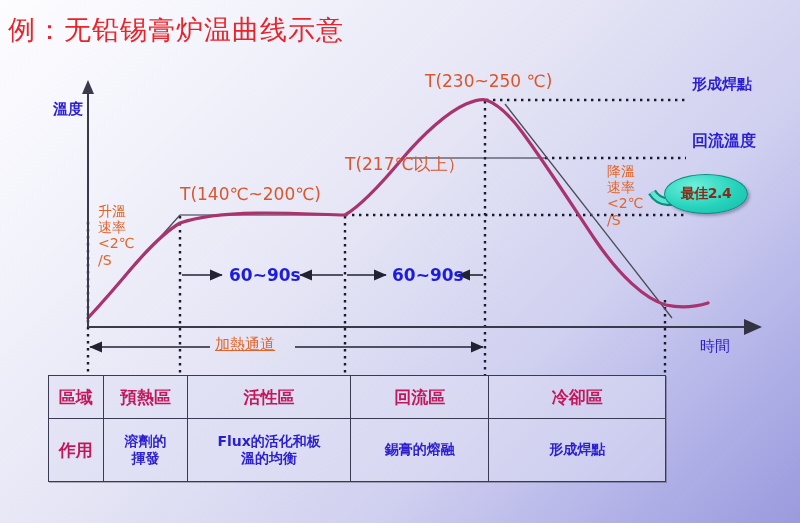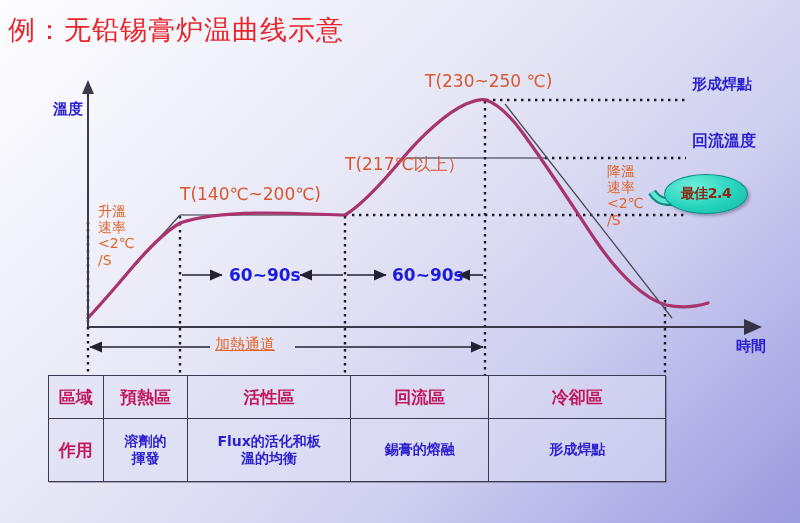--- a/index.html
+++ b/index.html
@@ -20,21 +20,21 @@
     letter-spacing:1px;white-space:nowrap;
   }
 
   
   #chart-svg{left:0;top:0;}
 
   
   .lbl{white-space:pre;line-height:1.12;}
 
   #y-axis-label{left:53px;top:100px;font-size:15px;font-weight:bold;color:#2b1fd0;line-height:1.25;width:18px;}
-  #x-axis-label{left:700px;top:338px;font-size:15px;font-weight:bold;color:#2b1fd0;margin-left:36px;}
+  #x-axis-label{left:700px;top:338px;font-size:15px;font-weight:normal;color:#2b1fd0;}
 
   #ramp-up-note{left:98px;top:203px;font-size:14px;color:#e2642a;line-height:1.16;}
   #soak-temp-label{left:180px;top:185px;font-size:17px;color:#d9562e;white-space:nowrap;}
   #liquidus-label{left:345px;top:155px;font-size:17px;color:#d9562e;white-space:nowrap;}
   #peak-temp-label{left:425px;top:72px;font-size:17px;color:#d9562e;white-space:nowrap;}
   #cool-down-note{left:607px;top:163px;font-size:14px;color:#e2642a;line-height:1.16;}
 
   #peak-line-label{left:692px;top:76px;font-size:15px;font-weight:bold;color:#2b1fd0;white-space:nowrap;}
   #reflow-line-label{left:692px;top:132px;font-size:16px;font-weight:bold;color:#2b1fd0;white-space:nowrap;}
 

